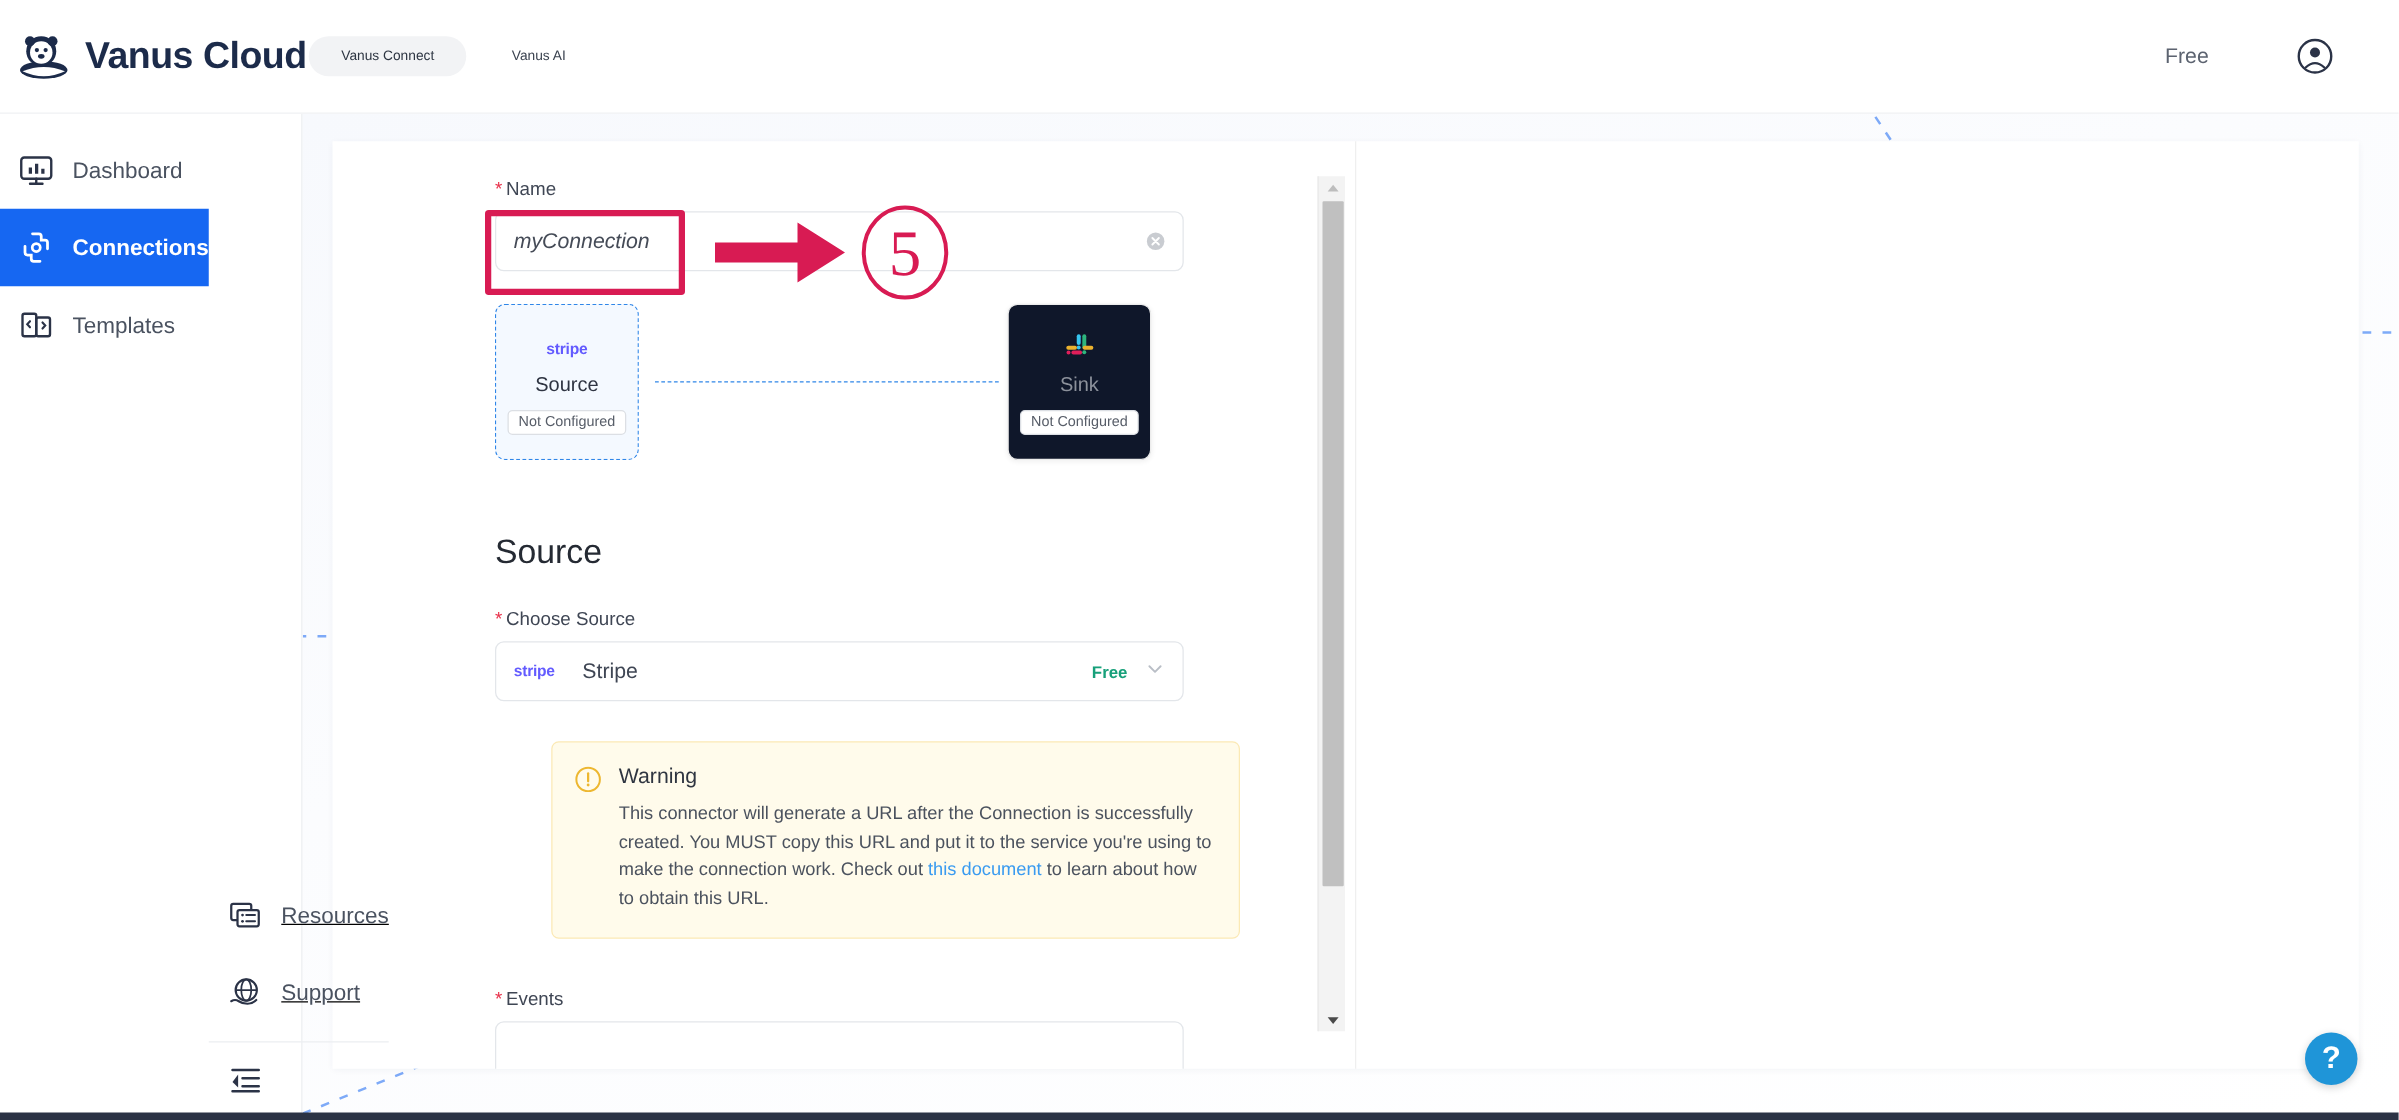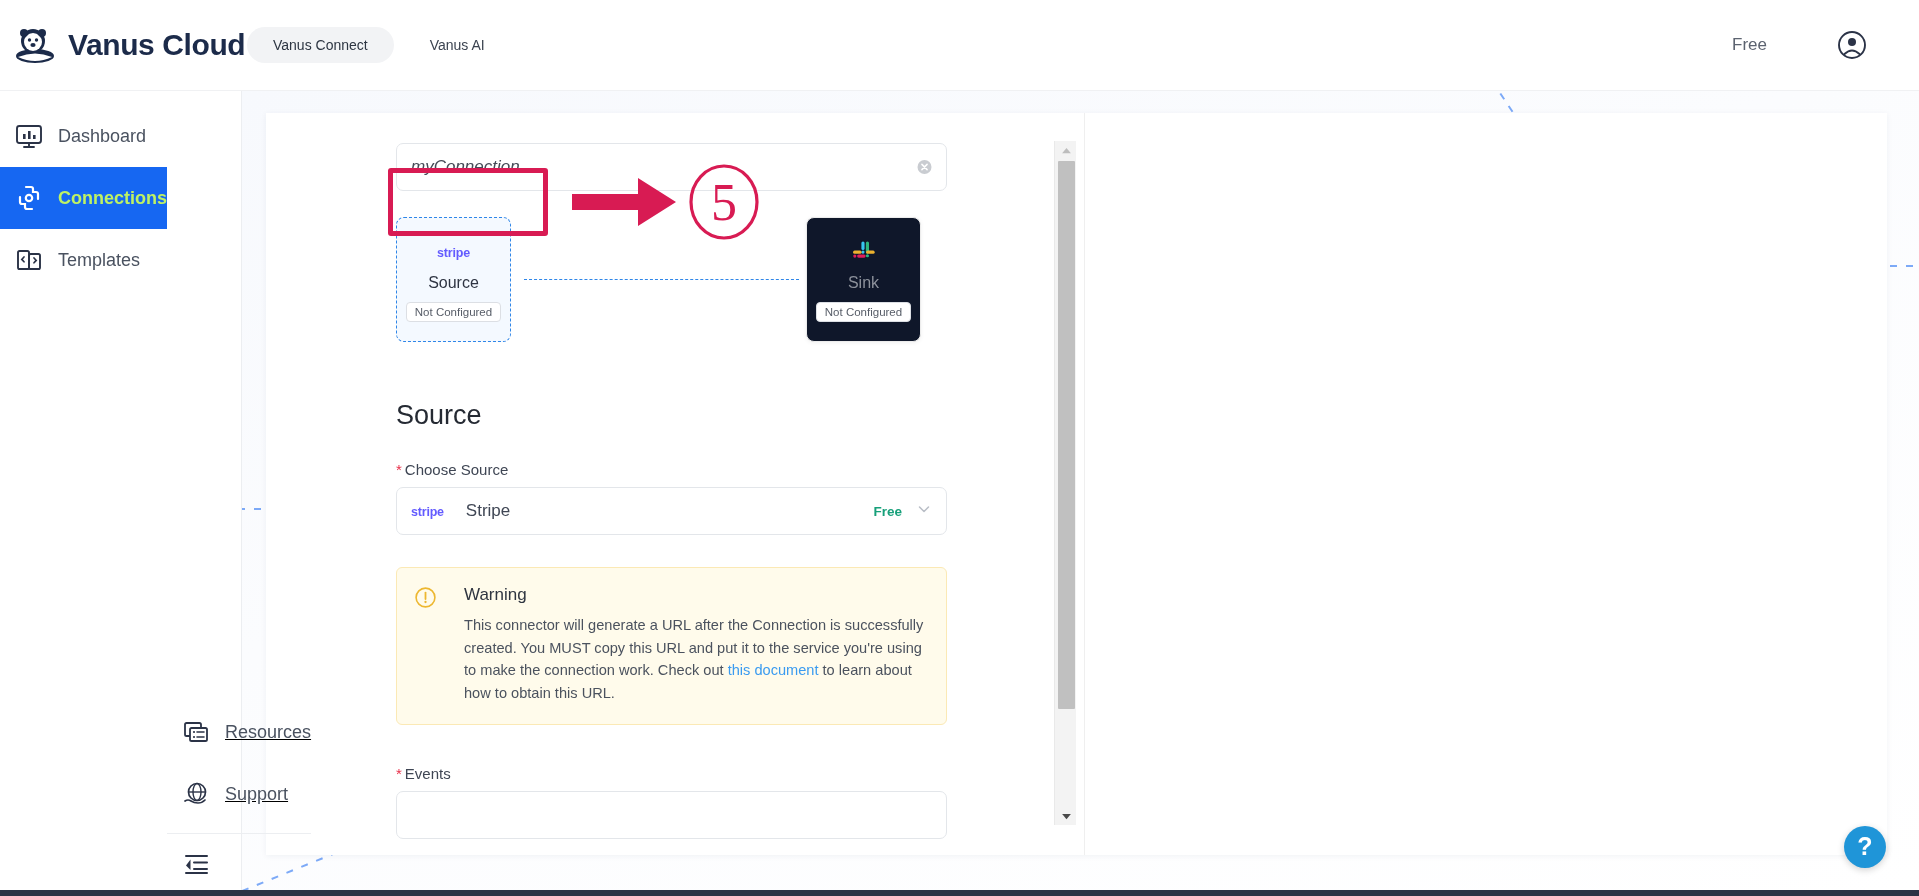--- a/index.html
+++ b/index.html
@@ -19,21 +19,21 @@
     border-bottom: 1px solid #f0f1f3; z-index: 30;
   }
   .brand { display: flex; align-items: center; padding-left: 14px; width: 217px; }
   .logo-mark { width: 42px; height: 42px; margin-right: 12px; flex: 0 0 auto; }
   .brand-name {
     font-size: 30px; font-weight: 700; color: #1c2b4a;
     letter-spacing: -0.4px; white-space: nowrap;
   }
   .tabs { display: flex; align-items: center; gap: 10px; margin-left: 30px; }
   .tab {
-    font-size: 14px; color: #3b4350; padding: 10px 26px;
+    font-size: 11px; color: #3b4350; padding: 10px 26px;
     border-radius: 22px; white-space: nowrap; cursor: pointer;
   }
   .tab.active { background: #f2f3f5; color: #2d3542; }
   .topbar-right {
     margin-left: auto; display: flex; align-items: center;
     gap: 70px; padding-right: 52px;
   }
   .plan-label { font-size: 17px; color: #5c6370; }
   .avatar-btn { width: 30px; height: 30px; cursor: pointer; display: block; }
 
@@ -43,21 +43,21 @@
     background: #ffffff; border-right: 1px solid #eceef1; z-index: 25;
     display: flex; flex-direction: row;
   }
   .nav-top { padding-top: 14px; }
   .nav-item {
     display: flex; align-items: center; height: 62px;
     padding-left: 14px; cursor: pointer; color: #4a5260;
   }
   .nav-item .ico { width: 30px; height: 30px; flex: 0 0 auto; margin-right: 14px; }
   .nav-item .lbl { font-size: 18px; white-space: nowrap; }
-  .nav-item.active { background: #1667f2; color: #bef264; }
+  .nav-item.active { background: #1667f2; color: #ffffff; }
   .nav-item.active .lbl { font-weight: 700; }
   .nav-bottom { margin-top: auto; padding-bottom: 0; text-decoration: underline; }
   .nav-divider { height: 1px; background: #eceef1; margin: 8px 0 0 0; }
   .collapse-row {
     display: flex; align-items: center; height: 62px; padding-left: 14px;
     cursor: pointer;
   }
 
   
   .canvas {
@@ -146,21 +146,21 @@
   .select-box .sb-name { font-size: 17px; color: #3f4654; margin-left: 22px; }
   .select-box .sb-tag {
     margin-left: auto; font-size: 13.5px; font-weight: 700; color: #17a07a;
   }
   .select-box .sb-chev { margin-left: 14px; margin-right: 14px; }
 
   
   .warning {
     margin-top: 32px; width: 551px;
     background: #fffbeb; border: 1px solid #fbe9b5; border-radius: 6px;
-    padding: 17px 18px 20px 18px; display: flex; gap: 28px;
+    padding: 17px 18px 20px 18px; display: flex; gap: 14px; margin-left: 45px;
   }
   .warn-icon { flex: 0 0 auto; width: 21px; height: 21px; margin-top: 2px; }
   .warn-title { font-size: 17px; color: #2f3540; margin-bottom: 9px; }
   .warn-text { font-size: 14.6px; line-height: 22.5px; color: #4b525e; }
   .warn-text a { color: #3a9bf0; text-decoration: none; cursor: pointer; }
 
   .events-label { margin-top: 40px; }
   .events-input {
     margin-top: 9px; width: 551px; height: 48px;
     border: 1px solid #e3e6ea; border-radius: 7px; background: #fff;
@@ -338,20 +338,23 @@
       <line x1="1250" y1="-10" x2="1330" y2="110" stroke="#1667f2" stroke-width="2" stroke-dasharray="7 8"></line>
       <line x1="1600" y1="175" x2="1677" y2="175" stroke="#1667f2" stroke-width="2" stroke-dasharray="7 9"></line>
       <line x1="-20" y1="418" x2="95" y2="418" stroke="#1667f2" stroke-width="2" stroke-dasharray="7 9"></line>
       <line x1="0" y1="800" x2="160" y2="735" stroke="#1667f2" stroke-width="2" stroke-dasharray="7 9"></line>
     </svg>
   </div>
 
   <div class="panel">
     <div class="form-col">
 
+      <label class="field-label">
+        <span class="req">*</span><span>Name</span>
+      </label>
       <div class="text-input">
         <span class="val">myConnection</span>
         <span class="clear-icon">
           <svg viewBox="0 0 15 15" width="15" height="15">
             <circle cx="7.5" cy="7.5" r="7" fill="#c9ccd1"></circle>
             <path d="M4.9 4.9 L10.1 10.1 M10.1 4.9 L4.9 10.1" stroke="#fff" stroke-width="1.5" stroke-linecap="round"></path>
           </svg>
         </span>
       </div>
 

